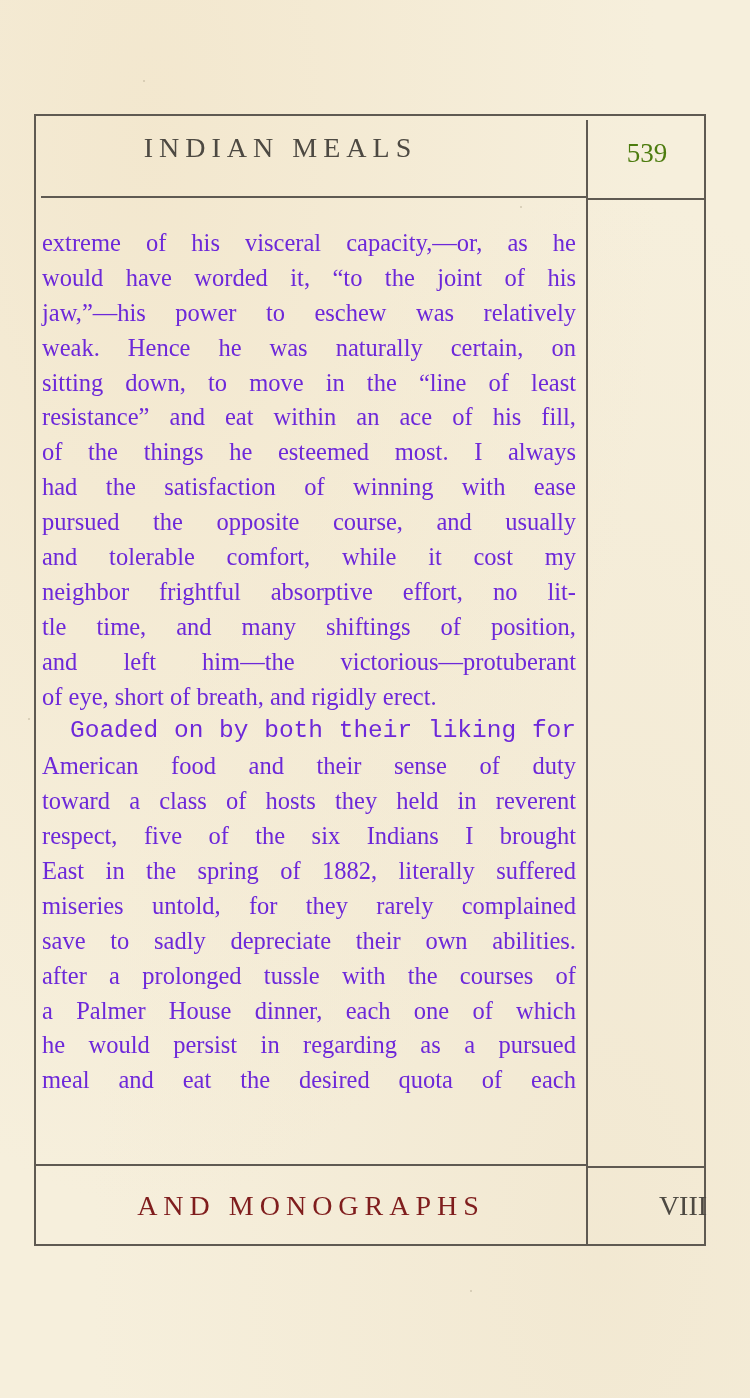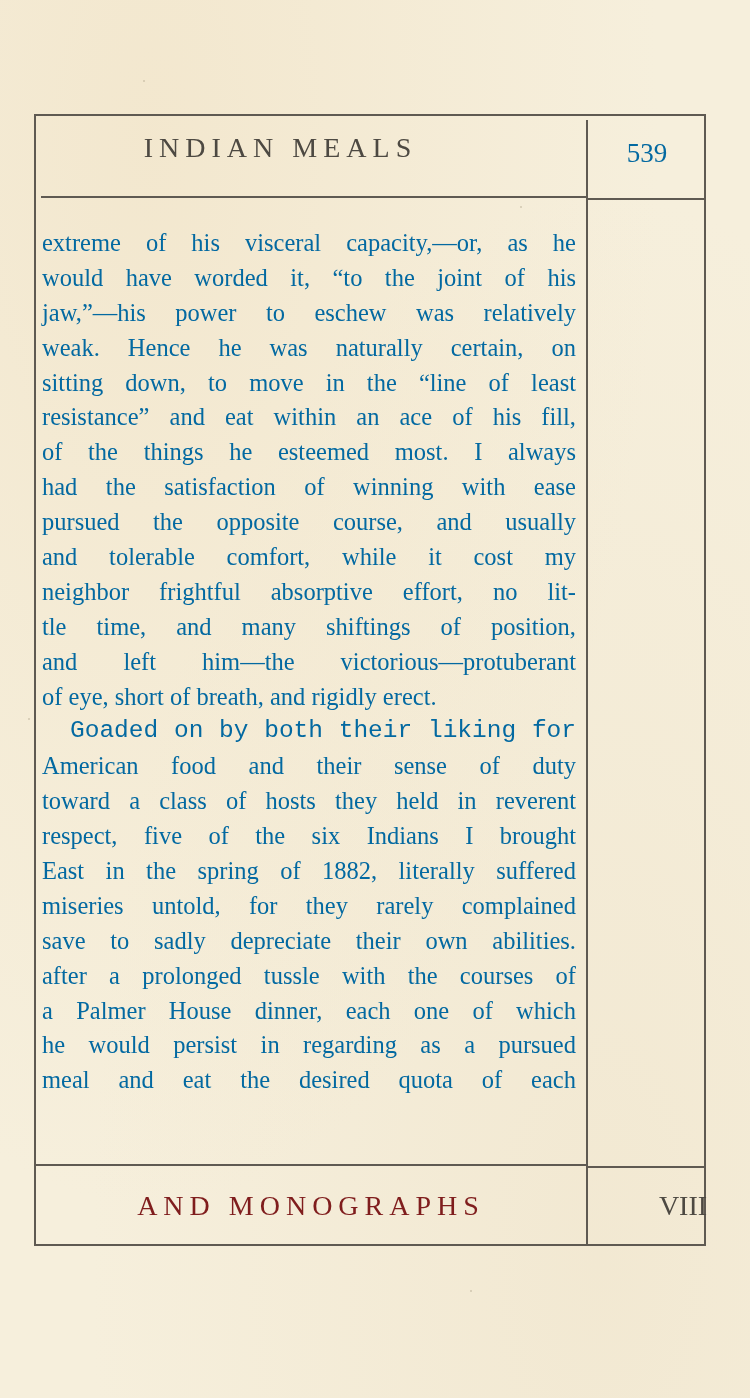--- a/index.html
+++ b/index.html
@@ -86,21 +86,21 @@
       letter-spacing: 6px;
       color: #4d4942;
     }
     .page-number {
       position: absolute;
       left: 588px;
       top: 138px;
       width: 118px;
       text-align: center;
       font-size: 27px;
-      color: #0369a1;
+      color: #4d7c0f;
     }
     .running-foot {
       position: absolute;
       left: 36px;
       top: 1190px;
       width: 550px;
       text-align: center;
       font-size: 28px;
       letter-spacing: 6px;
       color: #7f1d1d;
@@ -122,21 +122,21 @@
       width: 534px;
     }
     .line {
       display: block;
       height: 34.9px;
       line-height: 34.9px;
       font-size: 24.5px;
       white-space: nowrap;
       text-align: justify;
       text-align-last: justify;
-      color: #0369a1;
+      color: #6d28d9;
     }
     .line.last {
       text-align-last: left;
     }
     .line.indent {
       padding-left: 28px;
       font-family: Liberation Mono, monospace;
     }
     .speck {
       position: absolute;

